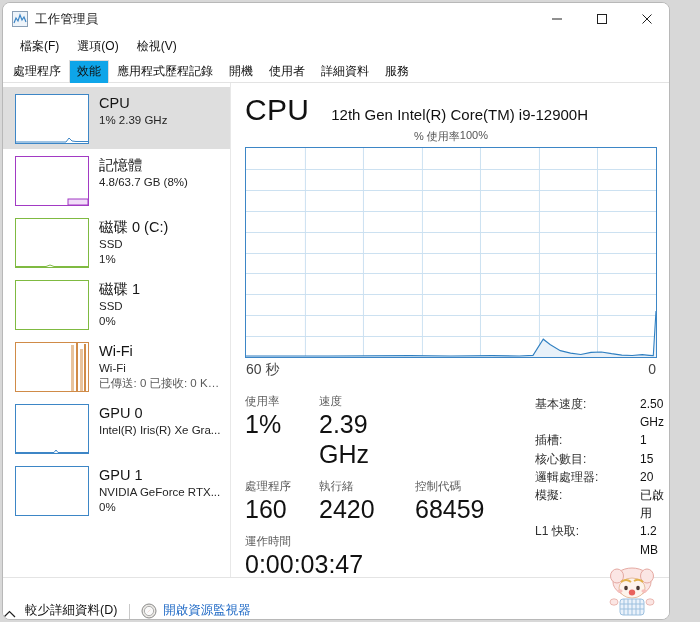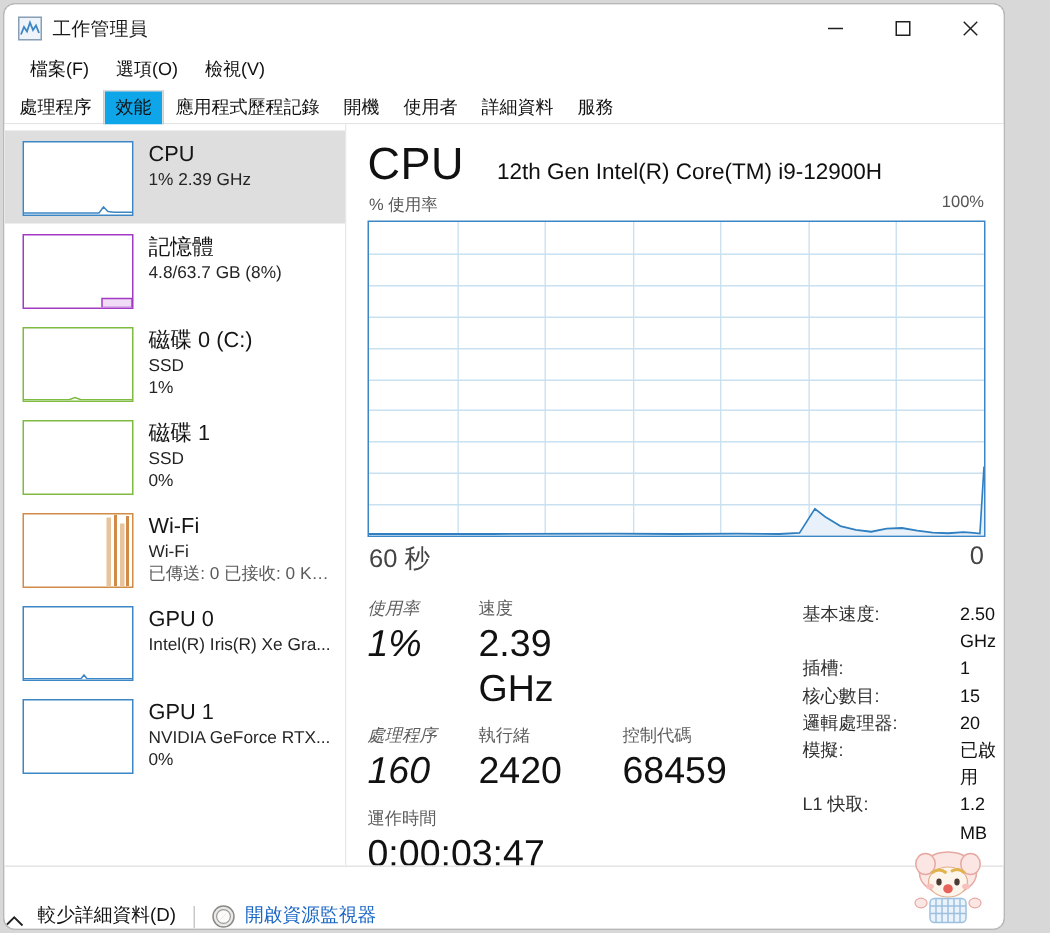--- a/index.html
+++ b/index.html
@@ -179,38 +179,38 @@
     letter-spacing: .3px;
   }
   #main-model {
     margin-left: 22px;
     font-size: 15px;
     color: #101010;
     white-space: nowrap;
   }
   #axis-top {
     display: flex;
-    justify-content: space-between;
+    justify-content: center;
     font-size: 11px;
     color: #555555;
     padding: 0 1px 3px 1px;
   }
   #graph-wrap { position: relative; }
   #graph {
     height: 211px;
     border: 1px solid #3d86c6;
     position: relative;
     overflow: hidden;
     background: #ffffff;
   }
   #graph svg { display: block; }
   #axis-bottom {
     display: flex;
     justify-content: space-between;
-    font-size: 17px;
+    font-size: 14px;
     color: #444444;
     padding: 3px 1px 0 1px;
     gap: 28px;
   }
 
   
   #stats {
     display: flex;
     padding-top: 14px;
   }
@@ -221,21 +221,21 @@
     font-size: 11.5px;
     color: #5d5d5d;
     line-height: 16px;
   }
   .stat-value {
     font-size: 25px;
     color: #111111;
     line-height: 30px;
     font-weight: 400;
   }
-  .c1 { width: 74px; font-style: italic; }
+  .c1 { width: 74px; }
   .c2 { width: 96px; }
   .c3 { width: 100px; }
 
   #stats-right { flex: 1 1 auto; padding-top: 2px; }
   .kv {
     display: flex;
     font-size: 12px;
     line-height: 18.2px;
     color: #111111;
   }

